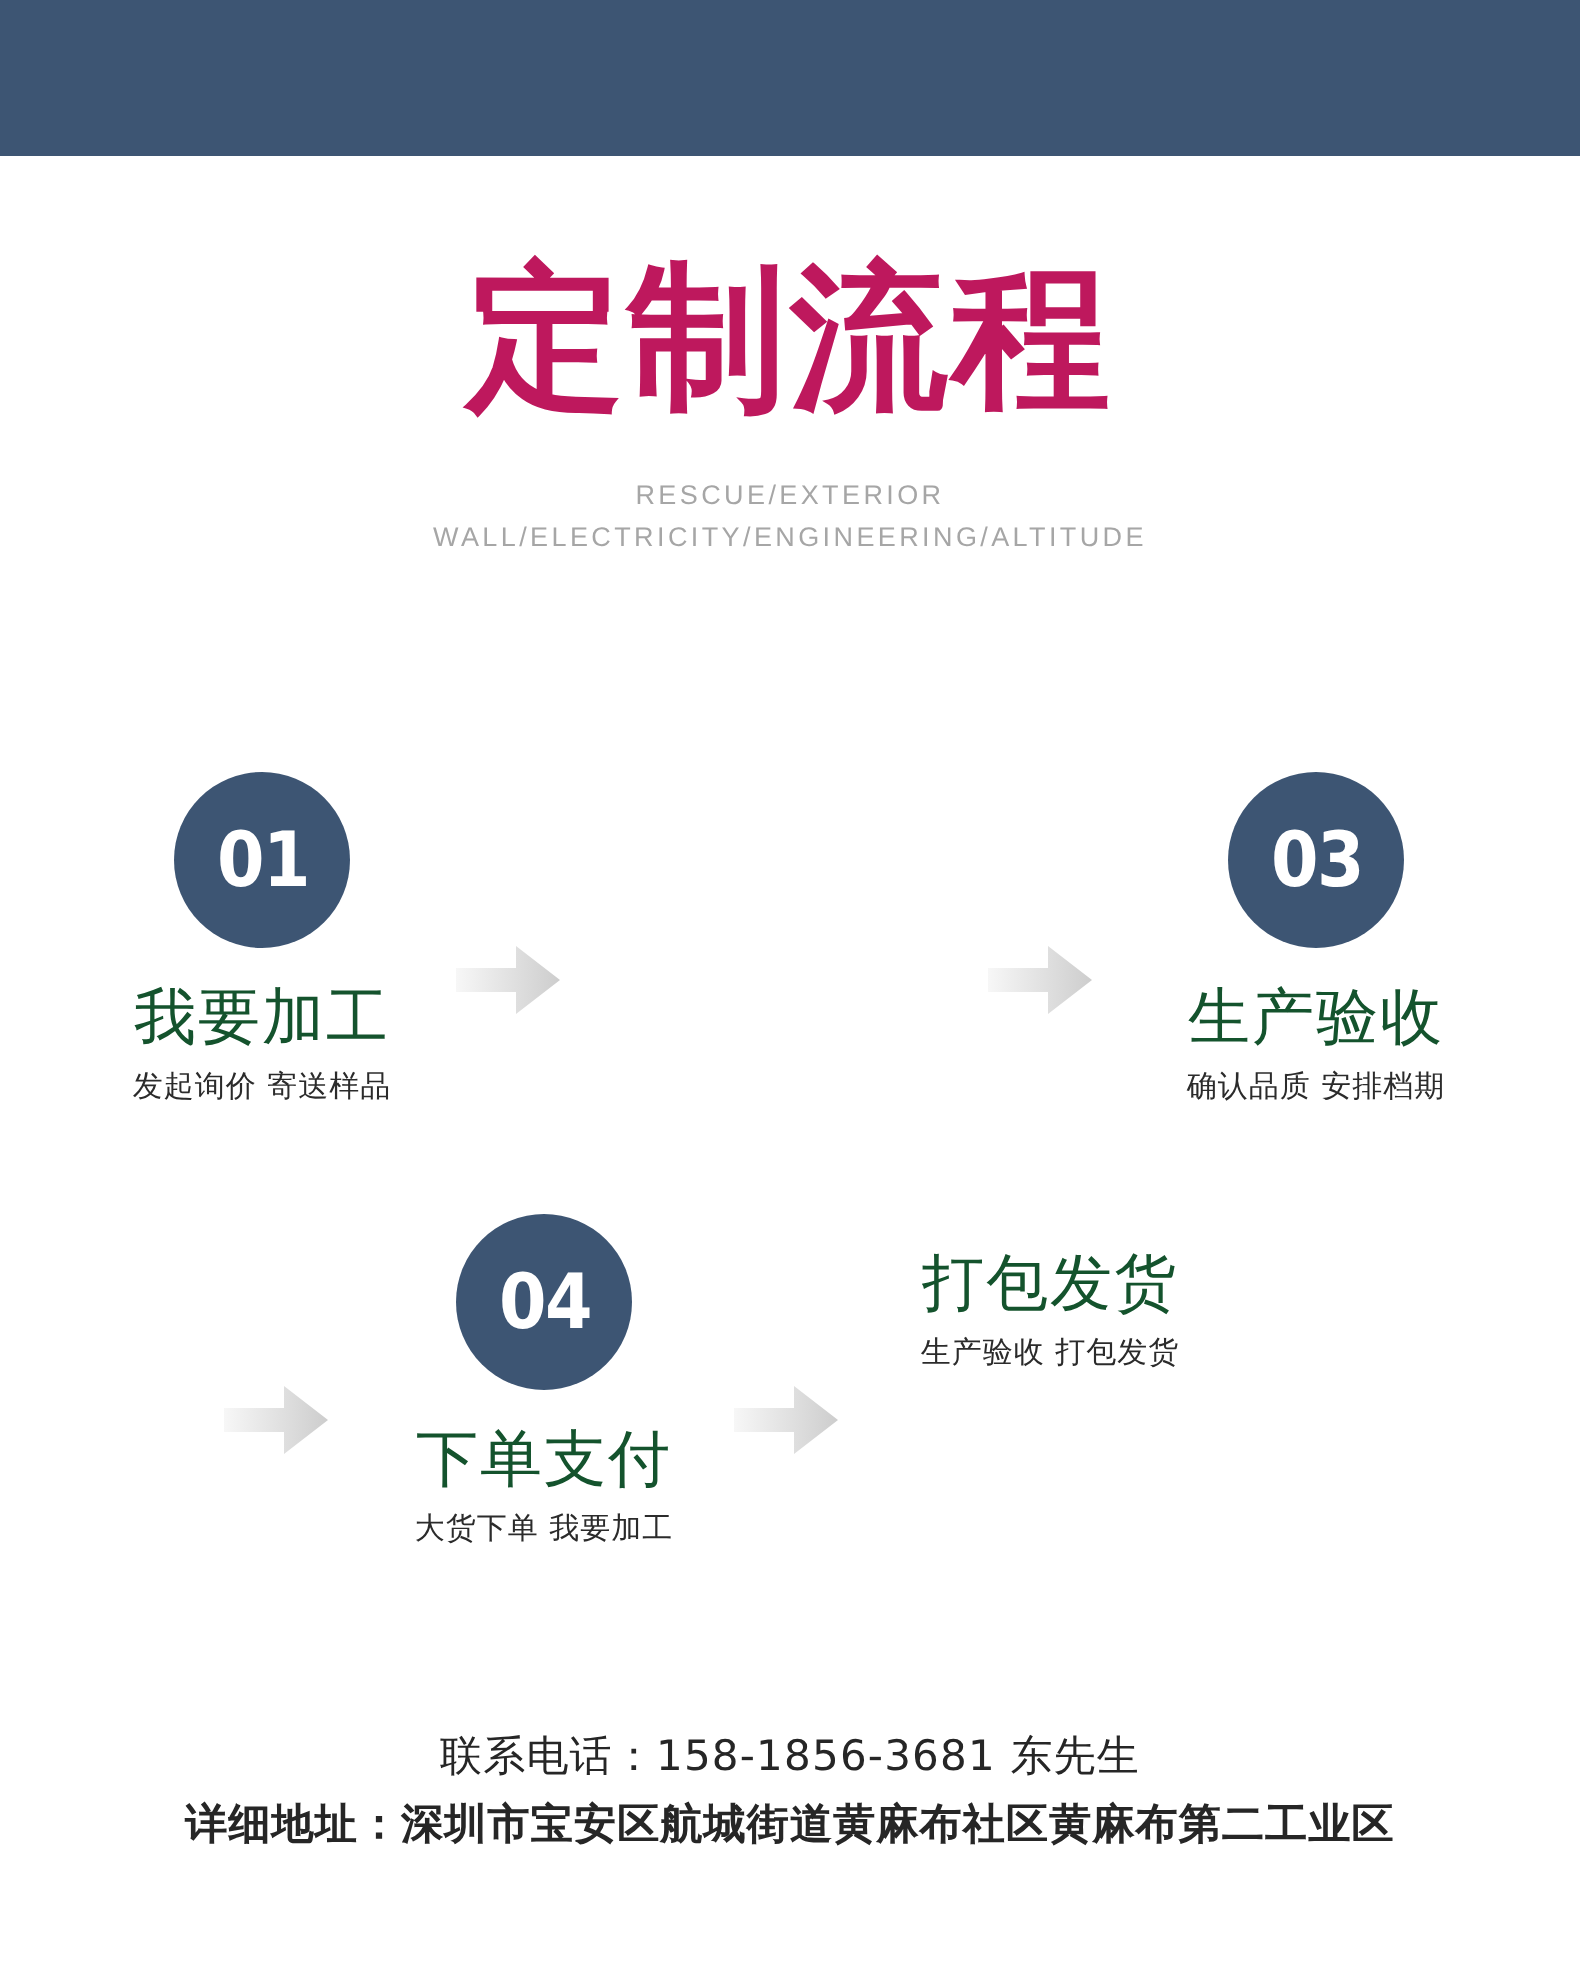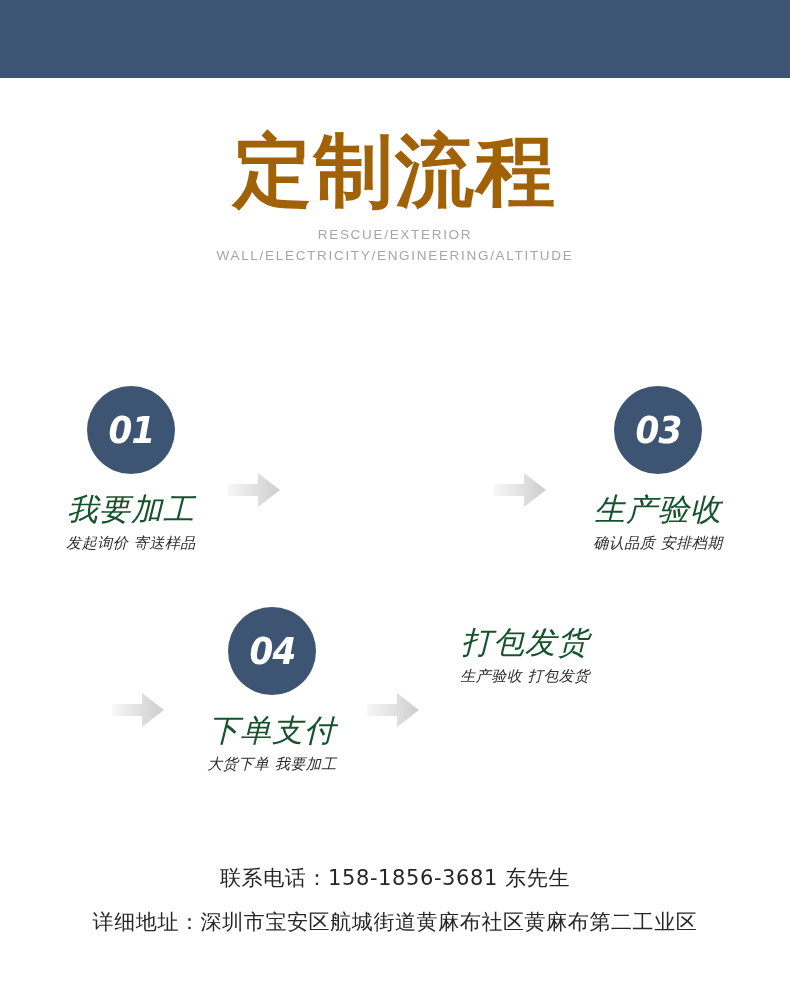--- a/index.html
+++ b/index.html
@@ -37,46 +37,45 @@
   .heading-block {
     position: absolute;
     left: 0;
     top: 128px;
     width: 790px;
     text-align: center;
   }
   .main-title {
     font-size: 79px;
     font-weight: bold;
-    color: #a16207;
+    color: #be185d;
     letter-spacing: 2px;
     line-height: 1.08;
     margin: 0;
-    font-family: Liberation Sans, sans-serif;
+    font-family: Liberation Serif, serif;
   }
   .sub-title {
-    margin: 12px auto 0 auto;
+    margin: 25px auto 0 auto;
     width: 380px;
     font-size: 13.5px;
     line-height: 1.55;
     letter-spacing: 1.7px;
     color: #a6a6a6;
     font-weight: normal;
     font-family: "Liberation Sans", sans-serif;
   }
 
   
   .steps-layer {
     position: absolute;
     left: 0;
     top: 0;
     width: 790px;
     height: 992px;
     pointer-events: none;
-    font-style: italic;
   }
   .step {
     position: absolute;
     width: 230px;
     text-align: center;
     pointer-events: auto;
   }
   .step-circle {
     width: 88px;
     height: 88px;
@@ -144,21 +143,21 @@
     text-align: center;
   }
   .contact-line {
     font-size: 21px;
     color: #262626;
     line-height: 1.55;
     letter-spacing: 0.6px;
     font-family: "DejaVu Sans", "Liberation Sans", sans-serif;
     white-space: nowrap;
   }
-  .contact-line + .contact-line { margin-top: 11px; }
+  .contact-line + .contact-line { margin-top: 1px; font-weight: bold; }
 </style>
 </head>
 <body>
 
 <div class="page">
 
   <div class="top-bar"></div>
 
   <div class="heading-block">
     <div class="main-title">定制流程</div>

